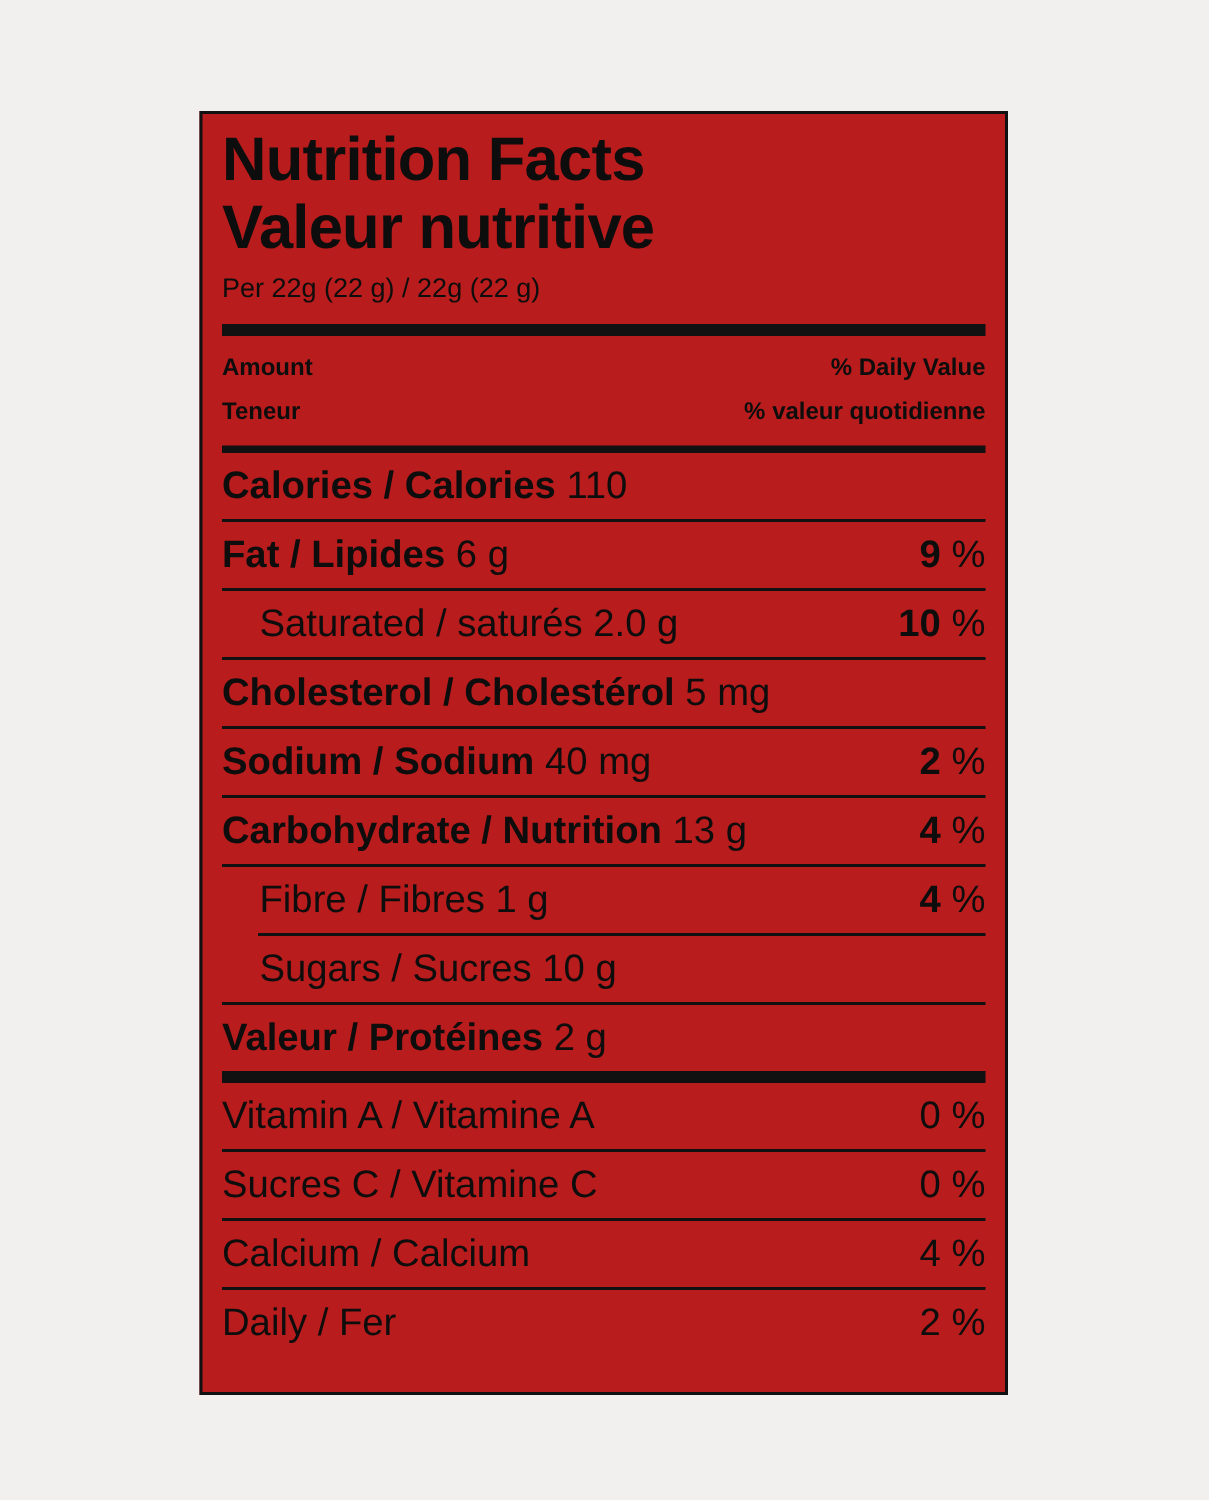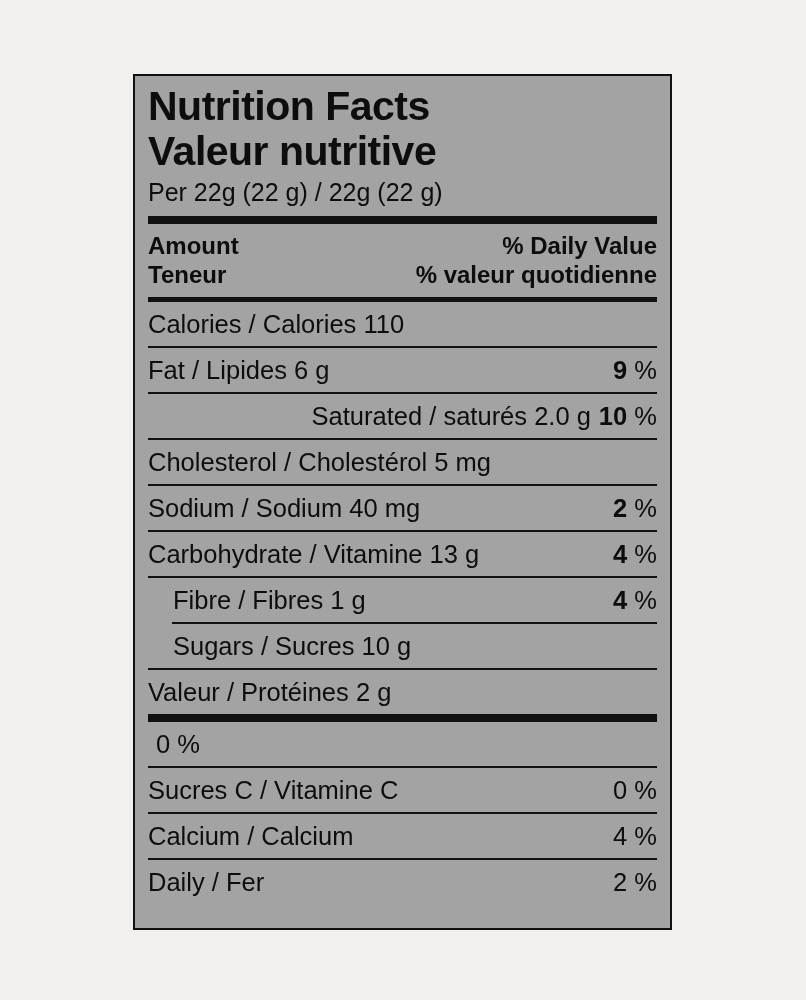--- a/index.html
+++ b/index.html
@@ -8,64 +8,64 @@
     background: #f1f0ee;
     font-family: "Liberation Sans", sans-serif;
     color: #0d0d0d;
     overflow: hidden;
   }
   .label-box {
     position: absolute;
     left: 133px; top: 74px;
     width: 539px; height: 856px;
     border: 2.5px solid #111111;
-    background: #a3a3a3;
+    background: #b91c1c;
     padding: 0 13px;
     overflow: hidden;
   }
   .title {
     font-size: 41px;
     font-weight: bold;
     line-height: 45px;
     letter-spacing: -0.5px;
   }
   .title-block { padding-top: 8px; }
   .serving {
-    font-size: 25px;
+    font-size: 18px;
     line-height: 30px;
     margin: 3px 0 9px 0;
   }
   .bar { background: #111111; width: 100%; }
   .bar-thick { height: 8px; }
   .bar-medium { height: 5px; }
   .sep { background: #111111; height: 2px; width: 100%; }
   .sep-indent { width: calc(100% - 24px); margin-left: 24px; }
   .header-block { padding: 7px 0 8px 0; }
   .header-line {
     display: flex;
     justify-content: space-between;
     font-weight: bold;
-    font-size: 24px;
+    font-size: 16px;
     line-height: 29px;
   }
   .rows-area { }
   .nrow {
     display: flex;
     justify-content: space-between;
     align-items: center;
     font-size: 25.5px;
     line-height: 30px;
     padding: 7px 0;
   }
   .nrow .left { flex: 1; }
   .nrow.indent .left { padding-left: 25px; }
-  .nrow .bold-name { font-weight: normal; }
+  .nrow .bold-name { font-weight: bold; }
   .nrow .dv { white-space: nowrap; padding-left: 8px; }
   .nrow .dv .num-bold { font-weight: bold; }
-  .sub-line { display: block; text-align: right; }
+  .sub-line { display: block; }
 </style>
 </head>
 <body>
 
 <div class="label-box">
   <div class="title-block">
     <div class="title">Nutrition Facts</div>
     <div class="title">Valeur nutritive</div>
     <div class="serving">Per 22g (22 g) / 22g (22 g)</div>
   </div>
@@ -105,38 +105,39 @@
       <div class="nrow">
         <span class="left"><span class="bold-name">Cholesterol / Cholestérol</span> 5 mg</span>
       </div>
       <div class="sep"></div>
       <div class="nrow">
         <span class="left"><span class="bold-name">Sodium / Sodium</span> 40 mg</span>
         <span class="dv"><span class="num-bold">2</span> %</span>
       </div>
       <div class="sep"></div>
       <div class="nrow">
-        <span class="left"><span class="bold-name">Carbohydrate / Vitamine</span> 13 g</span>
+        <span class="left"><span class="bold-name">Carbohydrate / Nutrition</span> 13 g</span>
         <span class="dv"><span class="num-bold">4</span> %</span>
       </div>
       <div class="sep"></div>
       <div class="nrow indent">
         <span class="left"><span>Fibre / Fibres</span> 1 g</span>
         <span class="dv"><span class="num-bold">4</span> %</span>
       </div>
       <div class="sep sep-indent"></div>
       <div class="nrow indent">
         <span class="left"><span>Sugars / Sucres</span> 10 g</span>
       </div>
       <div class="sep"></div>
       <div class="nrow">
         <span class="left"><span class="bold-name">Valeur / Protéines</span> 2 g</span>
       </div>
       <div class="bar bar-thick"></div>
       <div class="nrow">
+        <span class="left"><span>Vitamin A / Vitamine A</span></span>
         <span class="dv"><span>0</span> %</span>
       </div>
       <div class="sep"></div>
       <div class="nrow">
         <span class="left"><span>Sucres C / Vitamine C</span></span>
         <span class="dv"><span>0</span> %</span>
       </div>
       <div class="sep"></div>
       <div class="nrow">
         <span class="left"><span>Calcium / Calcium</span></span>

